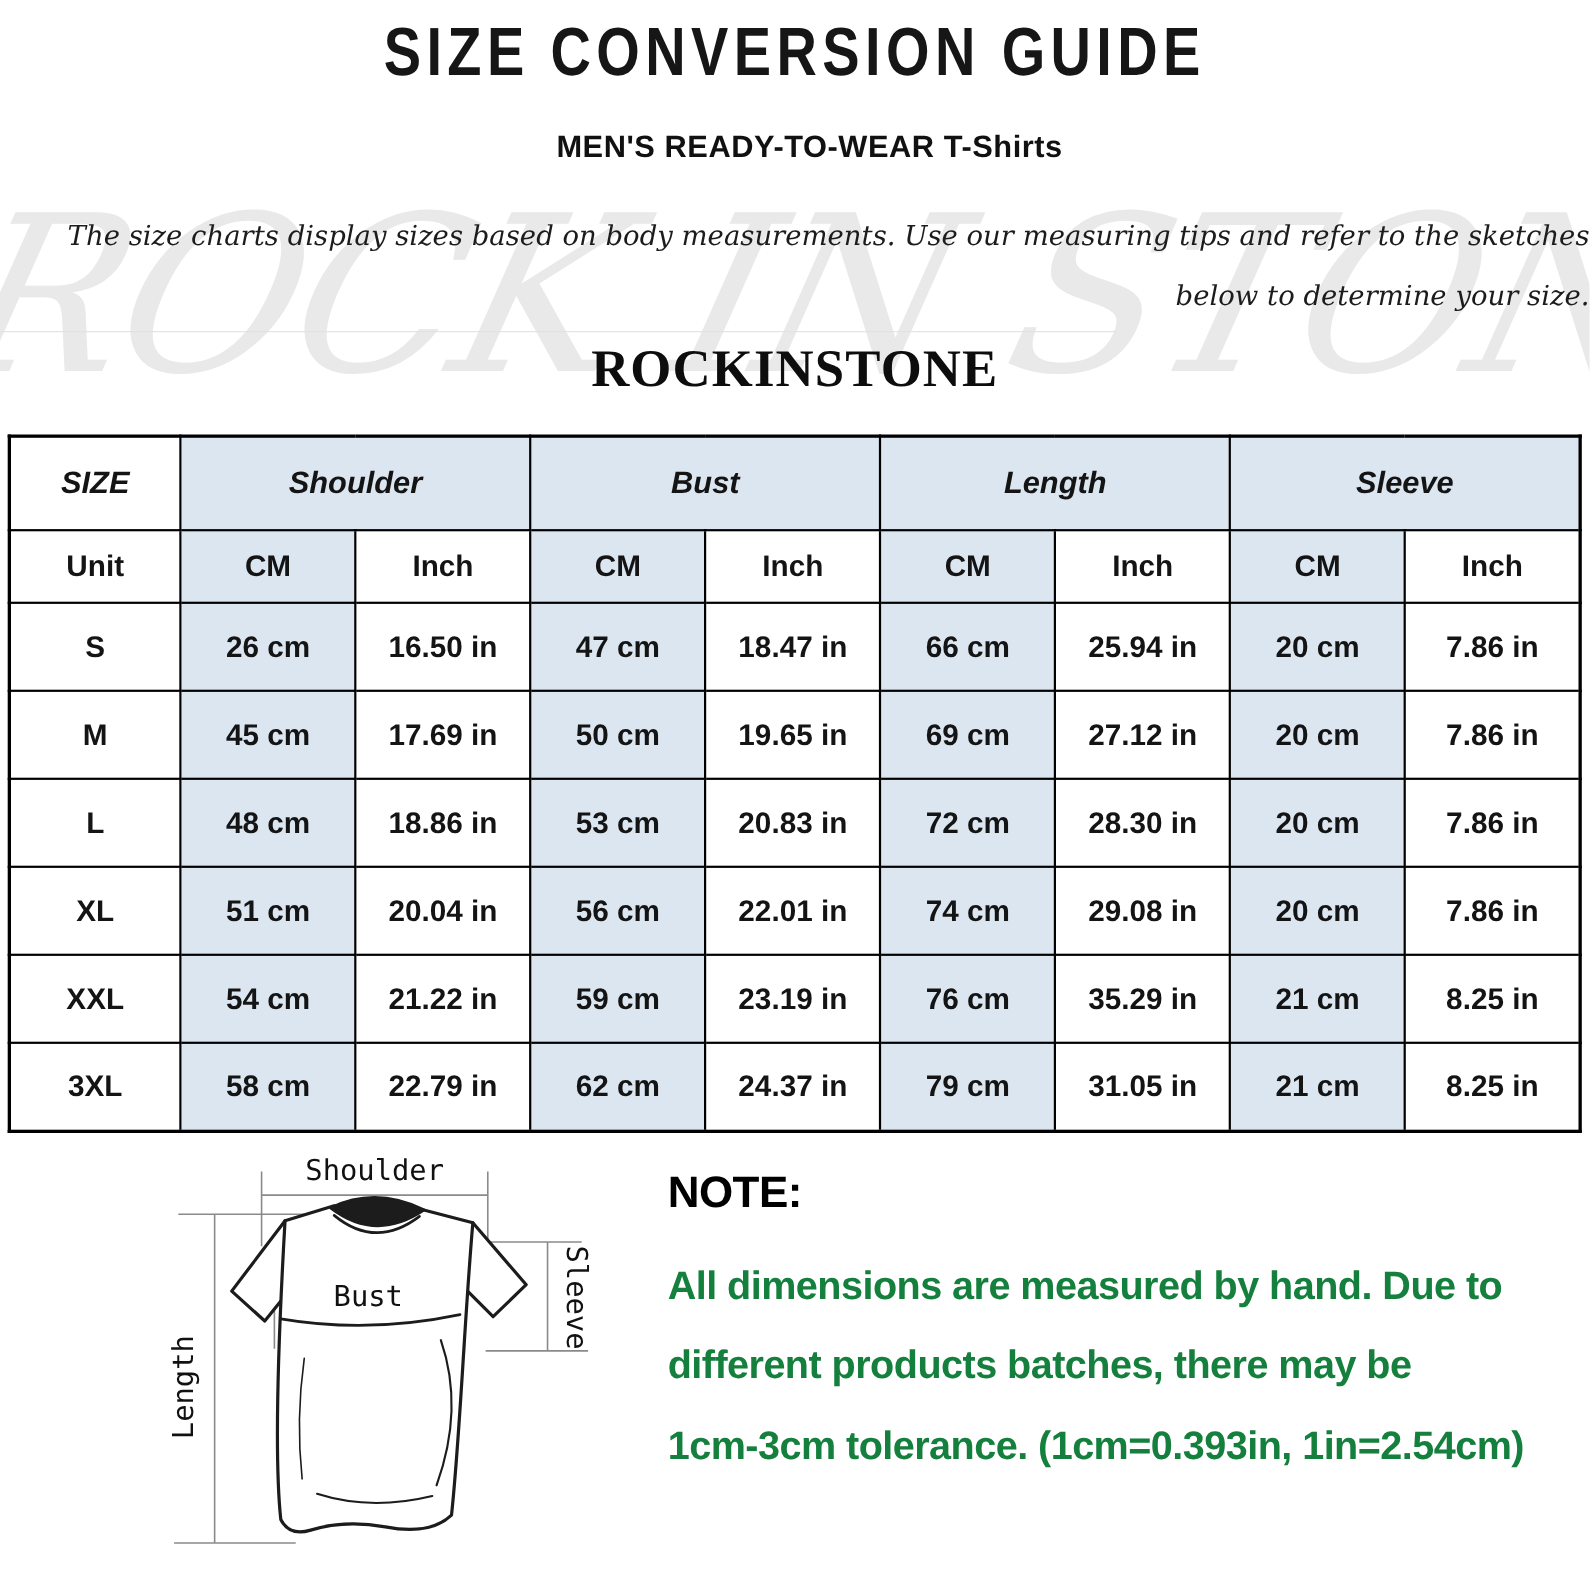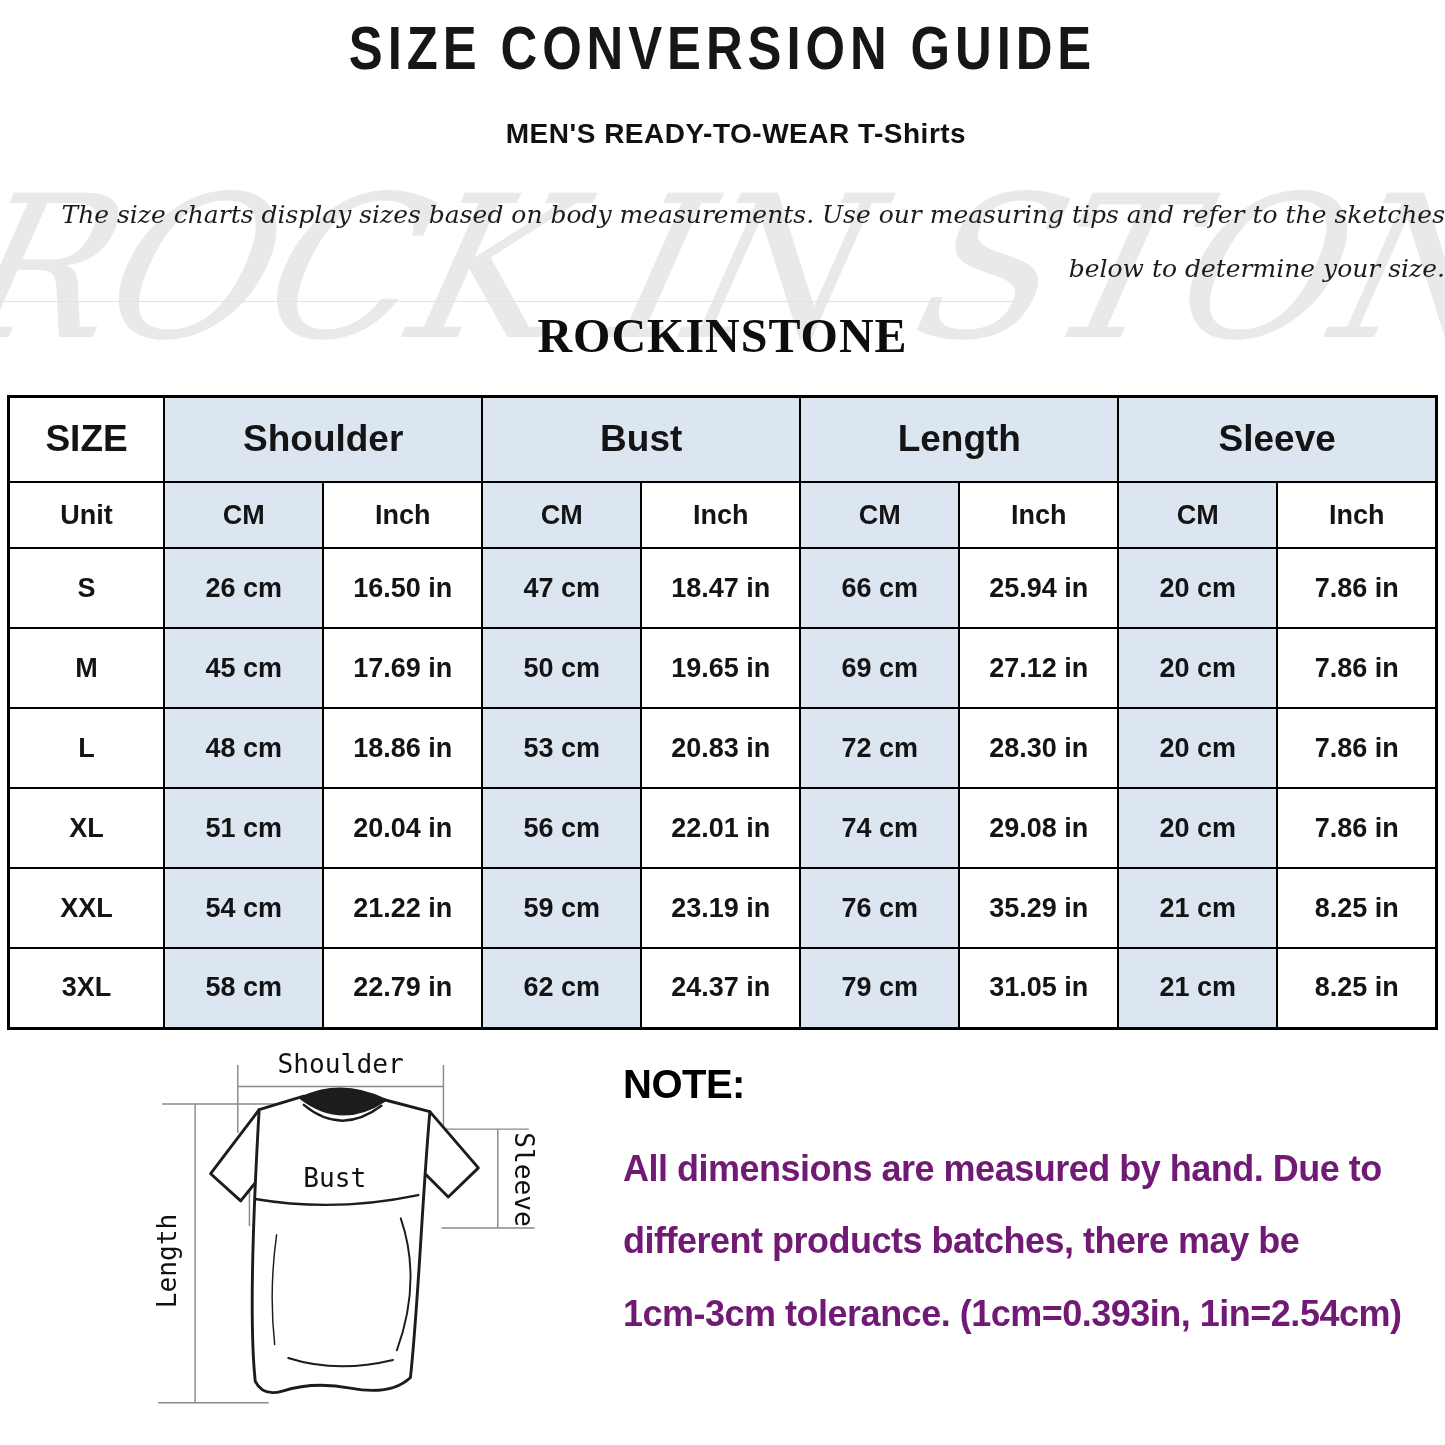--- a/index.html
+++ b/index.html
@@ -83,54 +83,54 @@
   }
   .size-table th, .size-table td {
     border: 2.5px solid #000;
     text-align: center;
     vertical-align: middle;
     font-weight: bold;
     color: #141414;
     overflow: hidden;
   }
   .size-table col.c-size { width: 10.9%; }
-  .group-row th { height: 86px; font-size: 37px; }
+  .group-row th { height: 86px; font-size: 28px; font-style: italic; }
   .unit-row th  { height: 66px; font-size: 27px; }
   .size-table tbody td { height: 80px; font-size: 27px; }
   .shaded { background: #dce6f1; }
 
   .bottom {
     display: flex;
     margin-top: 6px;
     align-items: flex-start;
   }
   .diagram-wrap {
     width: 505px;
     margin-left: 92px;
     flex: 0 0 auto;
   }
   .note {
-    margin-left: 26px;
+    margin-left: 10px;
     padding-top: 26px;
     width: 845px;
   }
   .note-heading {
     font-size: 40px;
     font-weight: bold;
     letter-spacing: -0.5px;
     margin-bottom: 26px;
     color: #000;
   }
   .note-line {
     font-size: 36px;
     font-weight: bold;
     letter-spacing: -0.5px;
     line-height: 2.02;
     white-space: nowrap;
-    color: #701a75;
+    color: #15803d;
   }
   svg text {
     font-family: "DejaVu Sans Mono", monospace;
     font-size: 27px;
     fill: #111;
   }
 </style>
 </head>
 <body>
 

